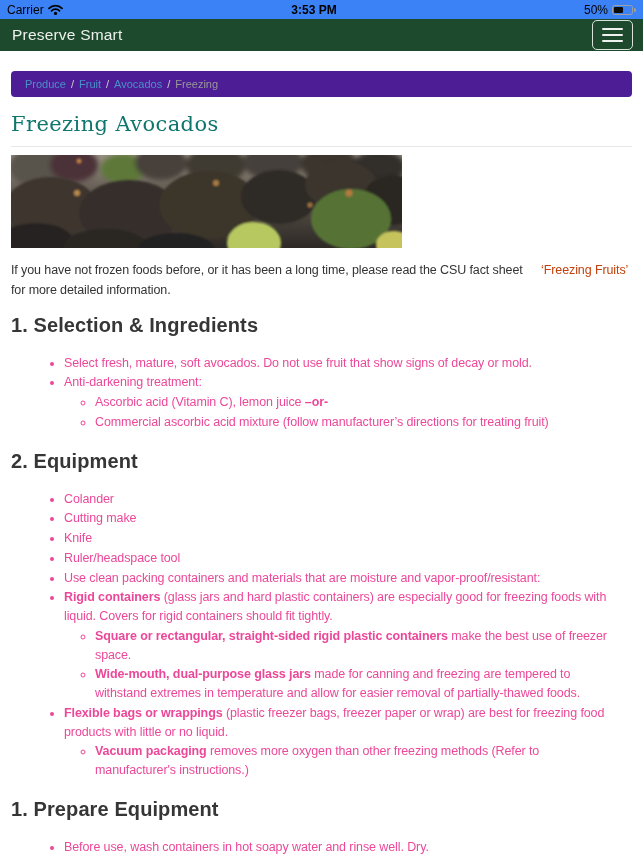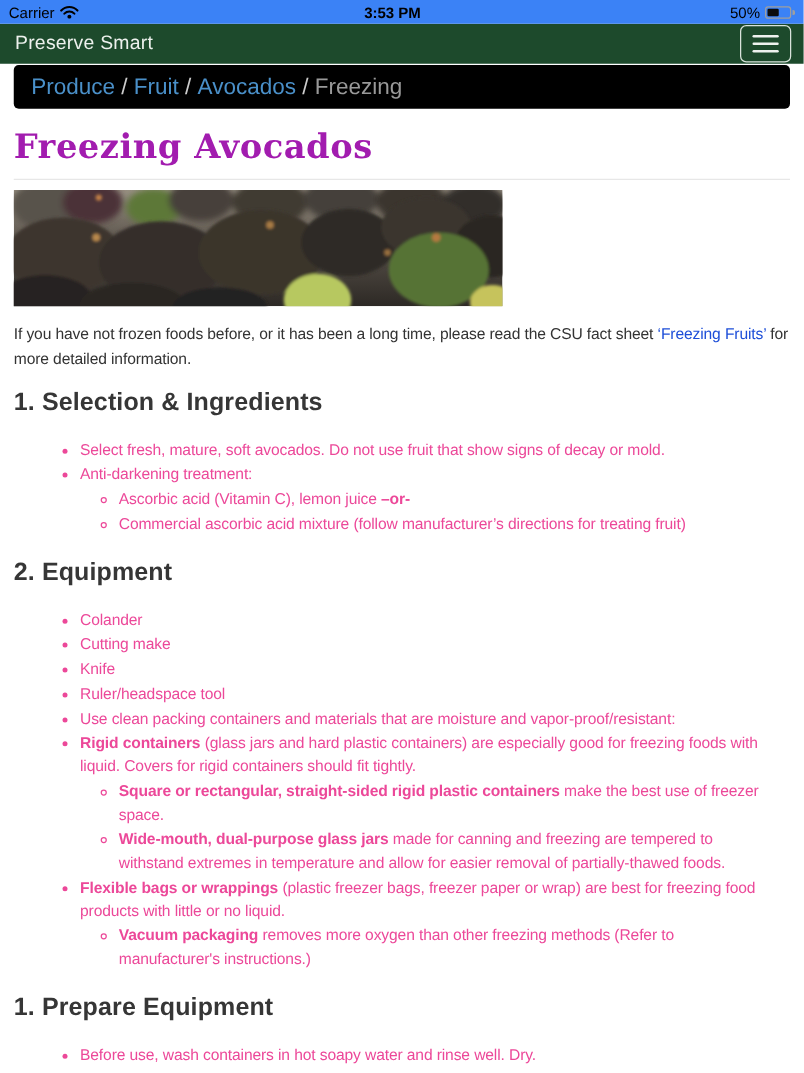--- a/index.html
+++ b/index.html
@@ -34,33 +34,33 @@
   .app-title { color:#edf1ed; font-size:15.5px; letter-spacing:0.2px; }
   .menu-btn {
     width:41px; height:30px; background:transparent; border:1px solid #d9e3db;
     border-radius:5px; display:flex; flex-direction:column; justify-content:center;
     align-items:center; gap:3.5px; cursor:pointer; padding:0;
   }
   .menu-btn .bar { width:21px; height:2.6px; background:#eef2ee; border-radius:1px; }
   
   main { padding:0 11px; }
   .breadcrumb {
-    background:#000000; border-radius:4px; padding:7px 14px; margin:1px 0 0;
-    font-size:18px; color:#999;
+    background:#4c1d95; border-radius:4px; padding:7px 14px; margin:20px 0 0;
+    font-size:11px; color:#999;
   }
   .breadcrumb a { color:#4a90c9; text-decoration:none; }
   .breadcrumb .sep { color:#ccc; padding:0 5px; }
   h1 {
-    font-family:"DejaVu Serif", serif; font-weight:700; font-size:27px;
-    color:#a21caf; margin:15px 0 10px; letter-spacing:0.4px;
+    font-family:"DejaVu Serif", serif; font-weight:400; font-size:21px;
+    color:#0f766e; margin:15px 0 10px; letter-spacing:0.4px;
   }
   hr.title-rule { border:0; border-top:1px solid #e7e7e7; margin:0 0 8px; }
   .photo { display:block; width:391px; height:93px; }
   p.intro { font-size:12.5px; line-height:1.58; letter-spacing:-0.1px; margin:13px 0 0; }
-  a.inline-link { color:#1d4ed8; text-decoration:none; }
+  a.inline-link { color:#c2410c; text-decoration:none;margin-left:15px; }
   h2 {
     font-size:20px; font-weight:bold; color:#363636; margin:18px 0 11px;
     letter-spacing:0.1px;
   }
   h2.first { margin-top:13px; }
   ul.main-list {
     margin:17px; padding-left:36px; font-size:12.5px; line-height:1.5;
     letter-spacing:-0.1px; color:#ec4899;
   }
   ul.main-list > li { margin:0 0 1px; }

